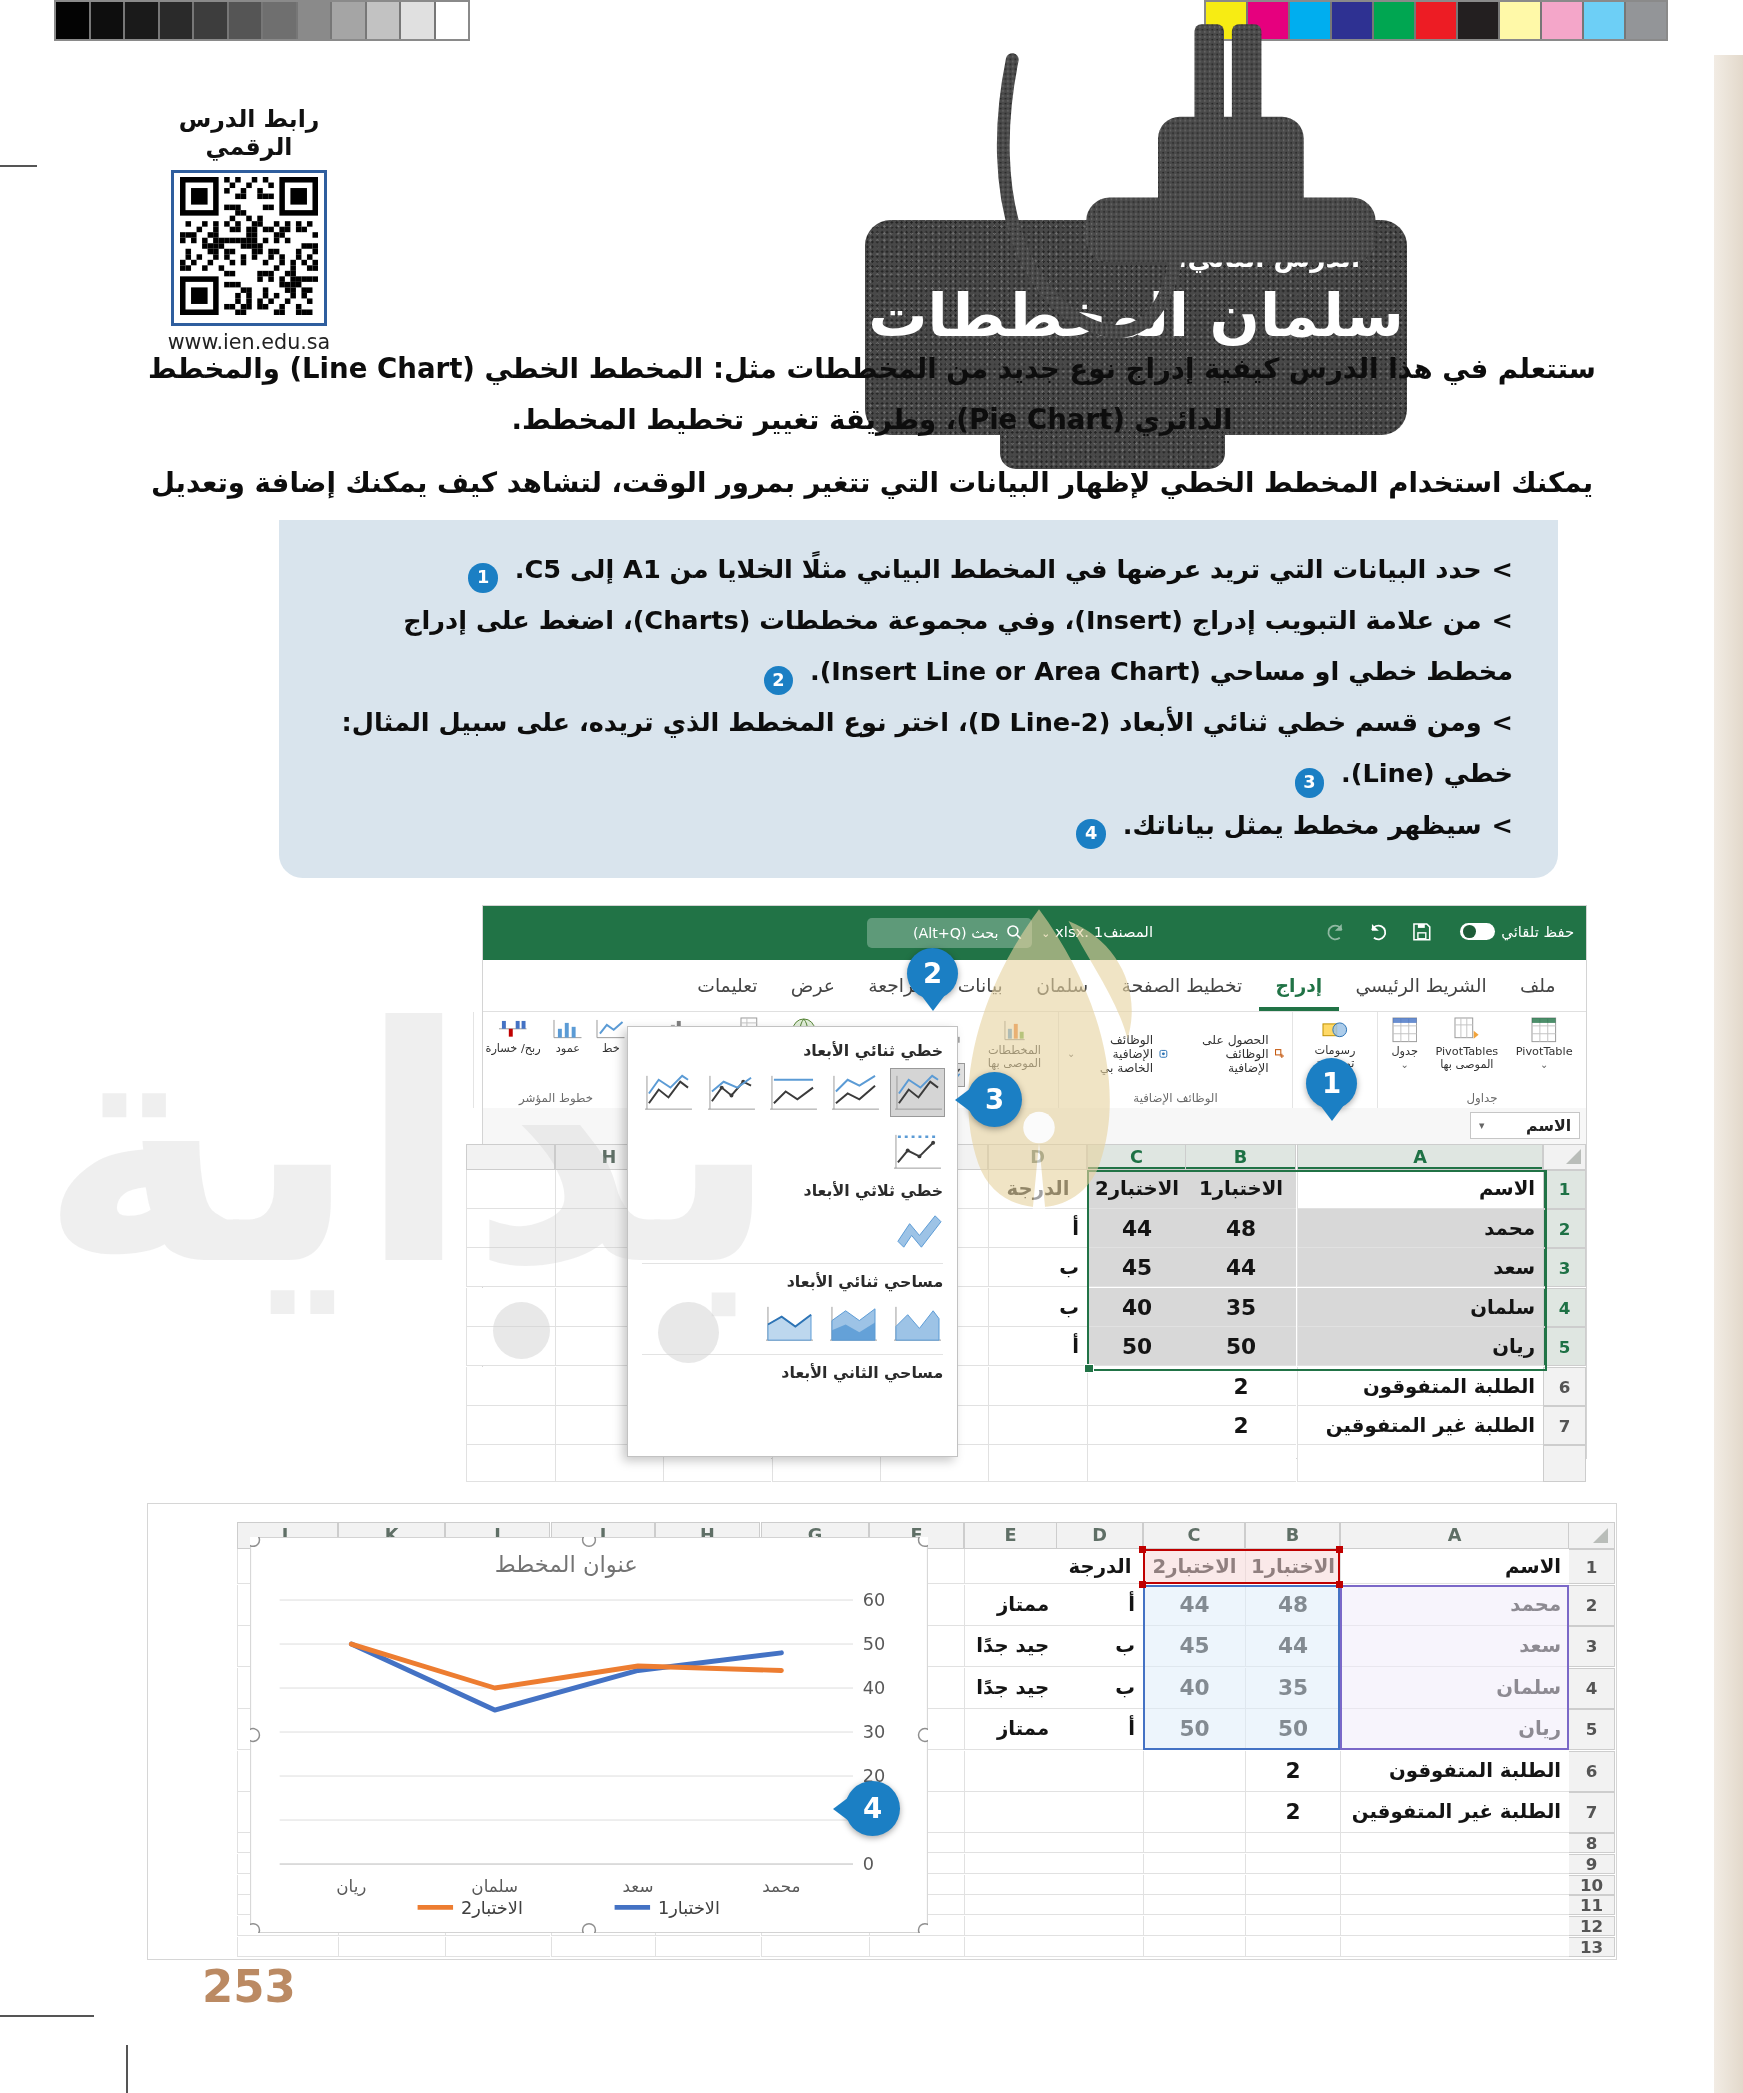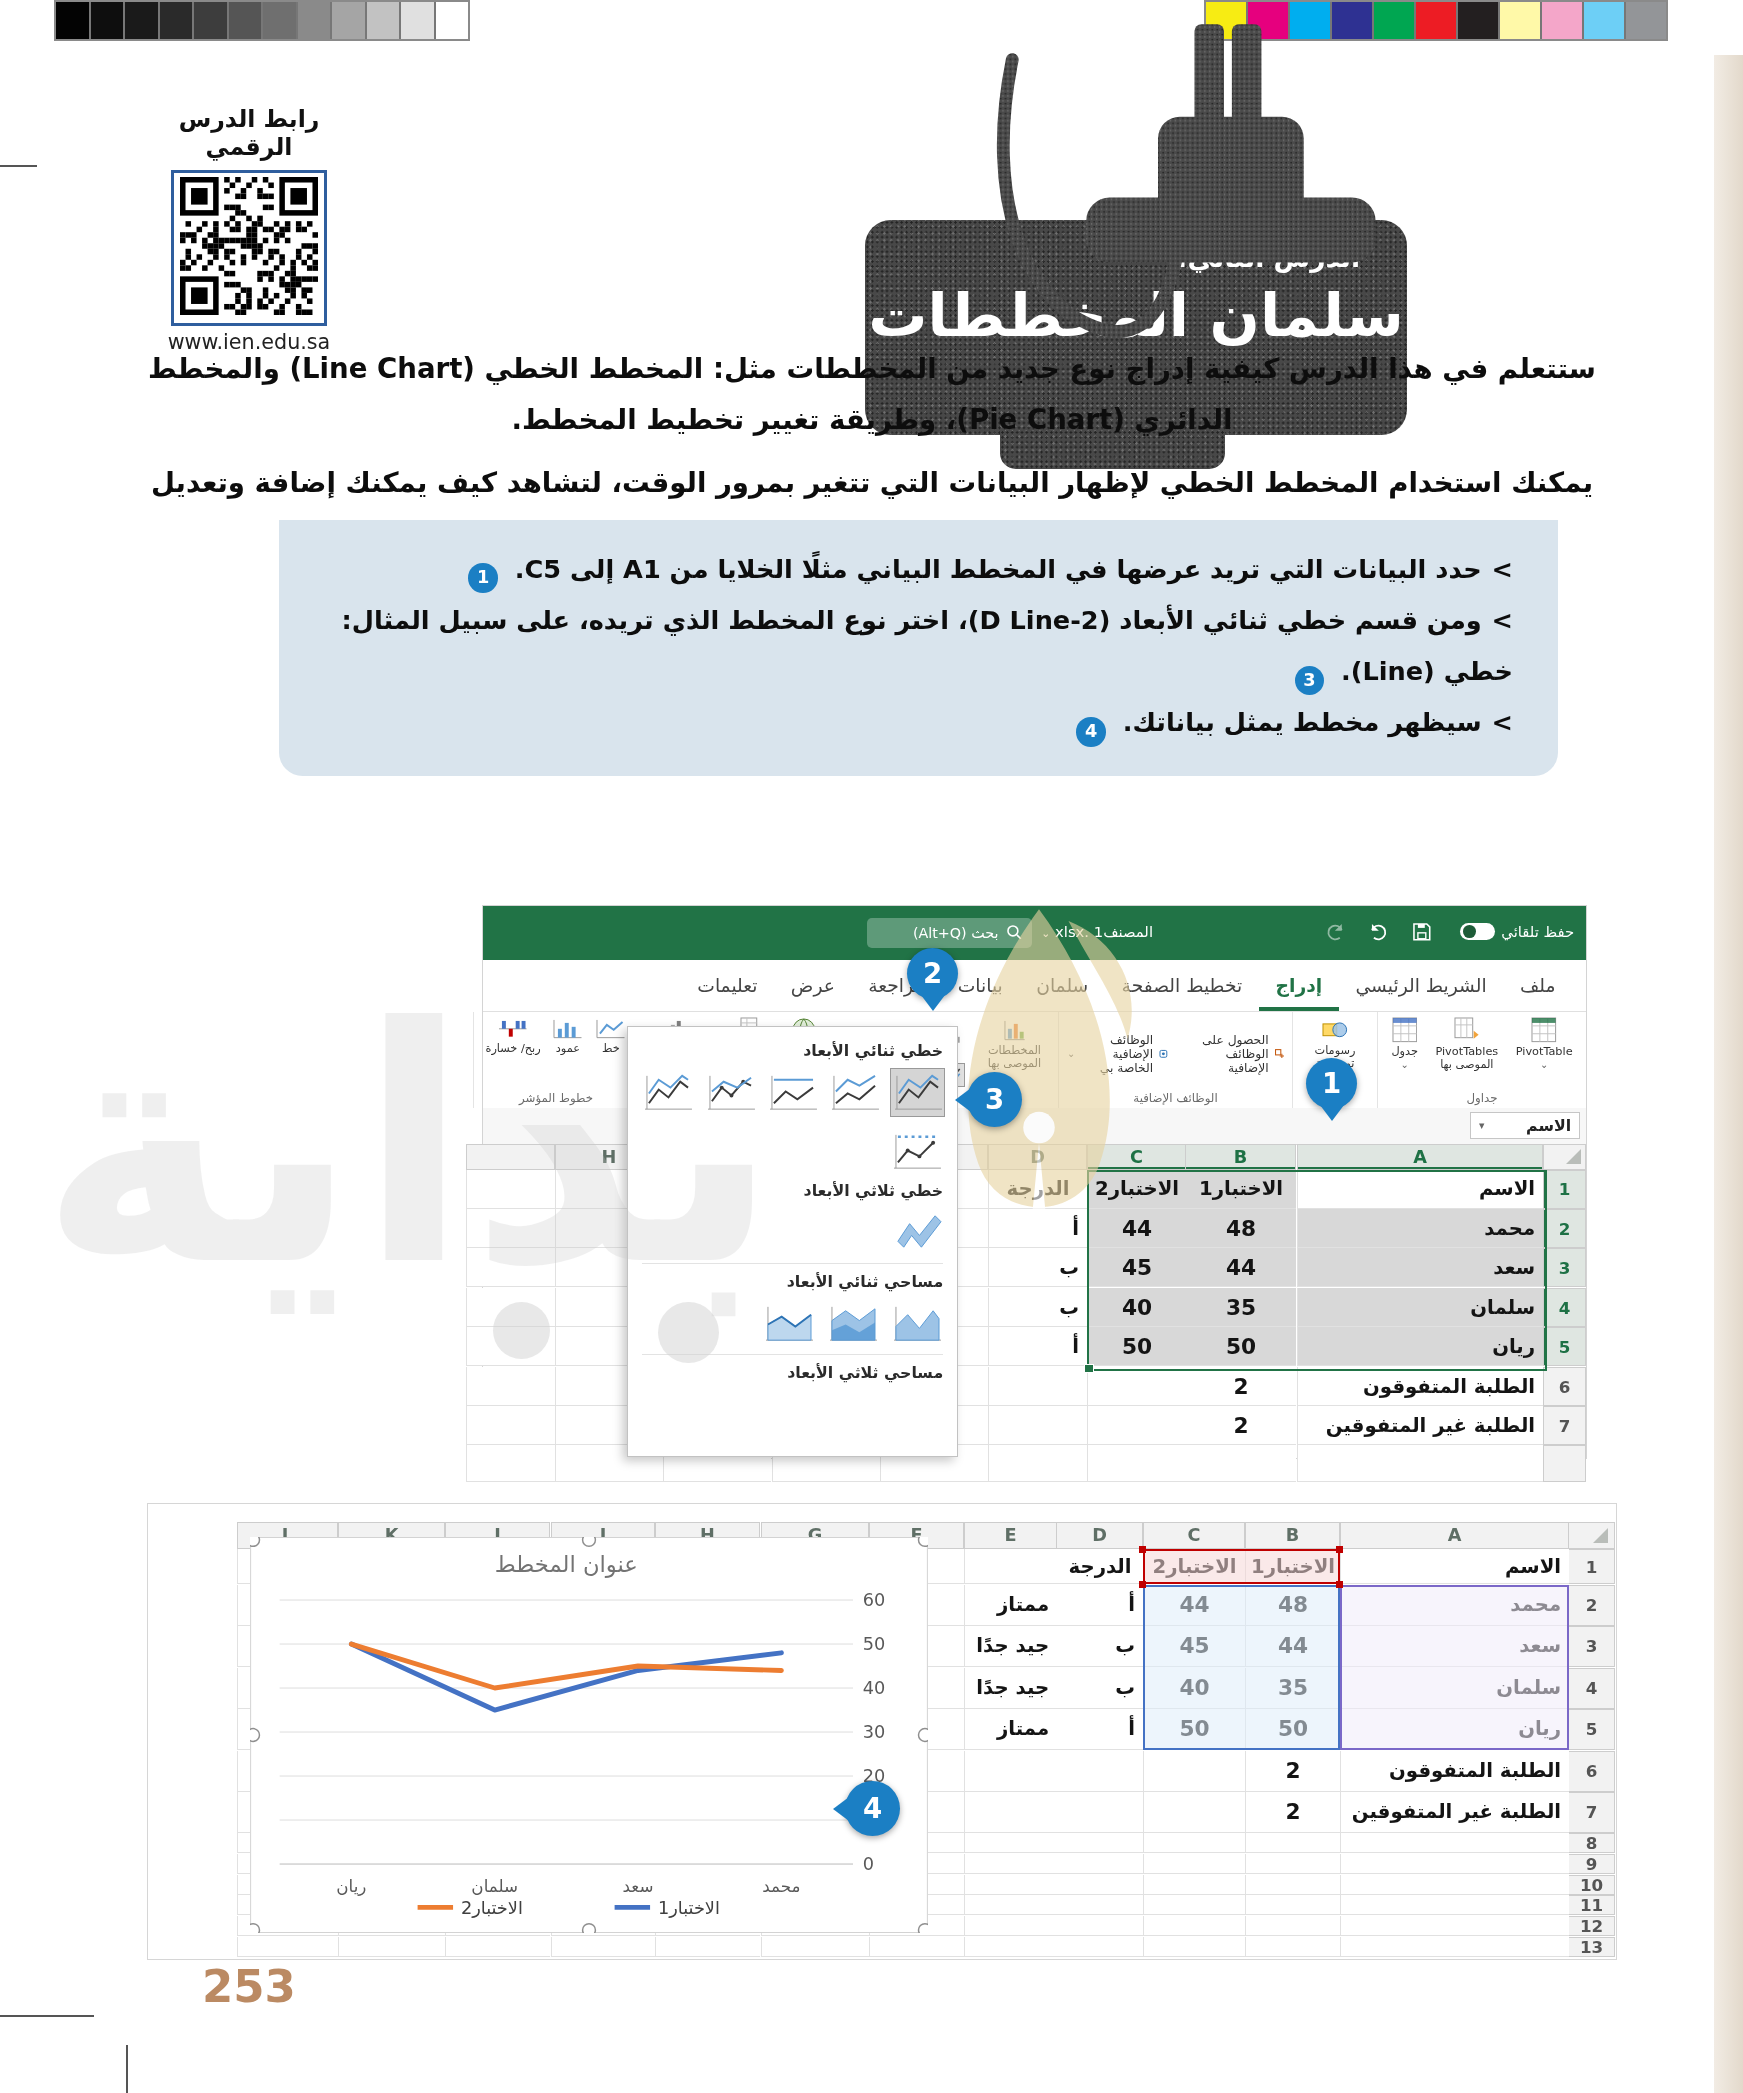--- a/index.html
+++ b/index.html
@@ -383,20 +383,21 @@
   <div class="abs titletab nz"></div>
 
   <div class="abs intro">
     <p id="intro-p1"><span>ستتعلم في هذا الدرس كيفية إدراج نوع جديد من المخططات مثل: </span><b>المخطط الخطي</b><span> (Line Chart) </span><b>والمخطط الدائري</b><span> (Pie Chart)، وطريقة تغيير تخطيط المخطط.</span></p>
     <p>يمكنك استخدام المخطط الخطي لإظهار البيانات التي تتغير بمرور الوقت، لتشاهد كيف يمكنك إضافة وتعديل المخطط الخطي.</p>
   </div>
 
   <div class="abs infobox">
     <div class="ibbody" id="steps">
         <div class="step"><span class="chev"></span><span><span>حدد البيانات التي تريد عرضها في المخطط البياني مثلًا الخلايا من </span><b>A1</b><span> إلى </span><b>C5</b><span>. </span></span><span class="stepbadge">1</span></div>
+        <div class="step"><span class="chev"></span><span><span>من علامة التبويب </span><b>إدراج</b><span> (Insert)، وفي مجموعة </span><b>مخططات</b><span> (Charts)، اضغط على إدراج </span><b>مخطط خطي او مساحي</b><span> (Insert Line or Area Chart). </span></span><span class="stepbadge">2</span></div>
         <div class="step"><span class="chev"></span><span><span>ومن قسم </span><b>خطي ثنائي الأبعاد</b><span> (2-D Line)، اختر نوع المخطط الذي تريده، على سبيل المثال: </span><b>خطي</b><span> (Line). </span></span><span class="stepbadge">3</span></div>
         <div class="step"><span class="chev"></span><span><span>سيظهر مخطط يمثل بياناتك. </span></span><span class="stepbadge">4</span></div>
       </div>
   </div>
 
   <div class="abs shot1">
     <div class="greenbar">
       <div class="abs" style="right:11.8px;top:16.7px;display:flex;direction:rtl;align-items:center;gap:5.9px;">
         <span class="gtxt">حفظ تلقائي</span>
         <span class="toggle"></span>
@@ -835,21 +836,21 @@
             </svg>
           </div>
           <div class="ddicon">
             <svg width="53" height="45" viewBox="0 0 54 46">
               <path d="M6 6V40M4 40H52" stroke="#9a9a9a" fill="none"></path>
               <polygon points="6,40 6,24 20,16 34,26 50,14 50,40" fill="#bdd7ee" stroke="#5b9bd5"></polygon>
               <polyline points="6,24 20,16 34,26 50,14" fill="none" stroke="#2e74b5" stroke-width="2"></polyline>
             </svg>
           </div>
         </div>
-      <div class="ddhead" style="border-top:1px solid #e3e3e3;padding-top:7.9px;">مساحي ثلاثي الأبعاد</div>
+      <div class="ddhead" style="border-top:1px solid #e3e3e3;padding-top:7.9px;">مساحي الثاني الأبعاد</div>
     </div>
   </div>
 
   <div class="abs shot2">
     <div class="abs" id="sheet2" style="left:0;top:17.7px;width:1468px;height:437px;">
         <div class="shc" style="left: 1420px; top: 0px; width: 47px; height: 27.6px;">
           <div class="cornerTri"></div>
         </div>
         <div class="shc" style="left: 1192px; top: 0px; width: 229px; height: 27.6px;">A</div>
         <div class="shc" style="left: 1097px; top: 0px; width: 95px; height: 27.6px;">B</div>

